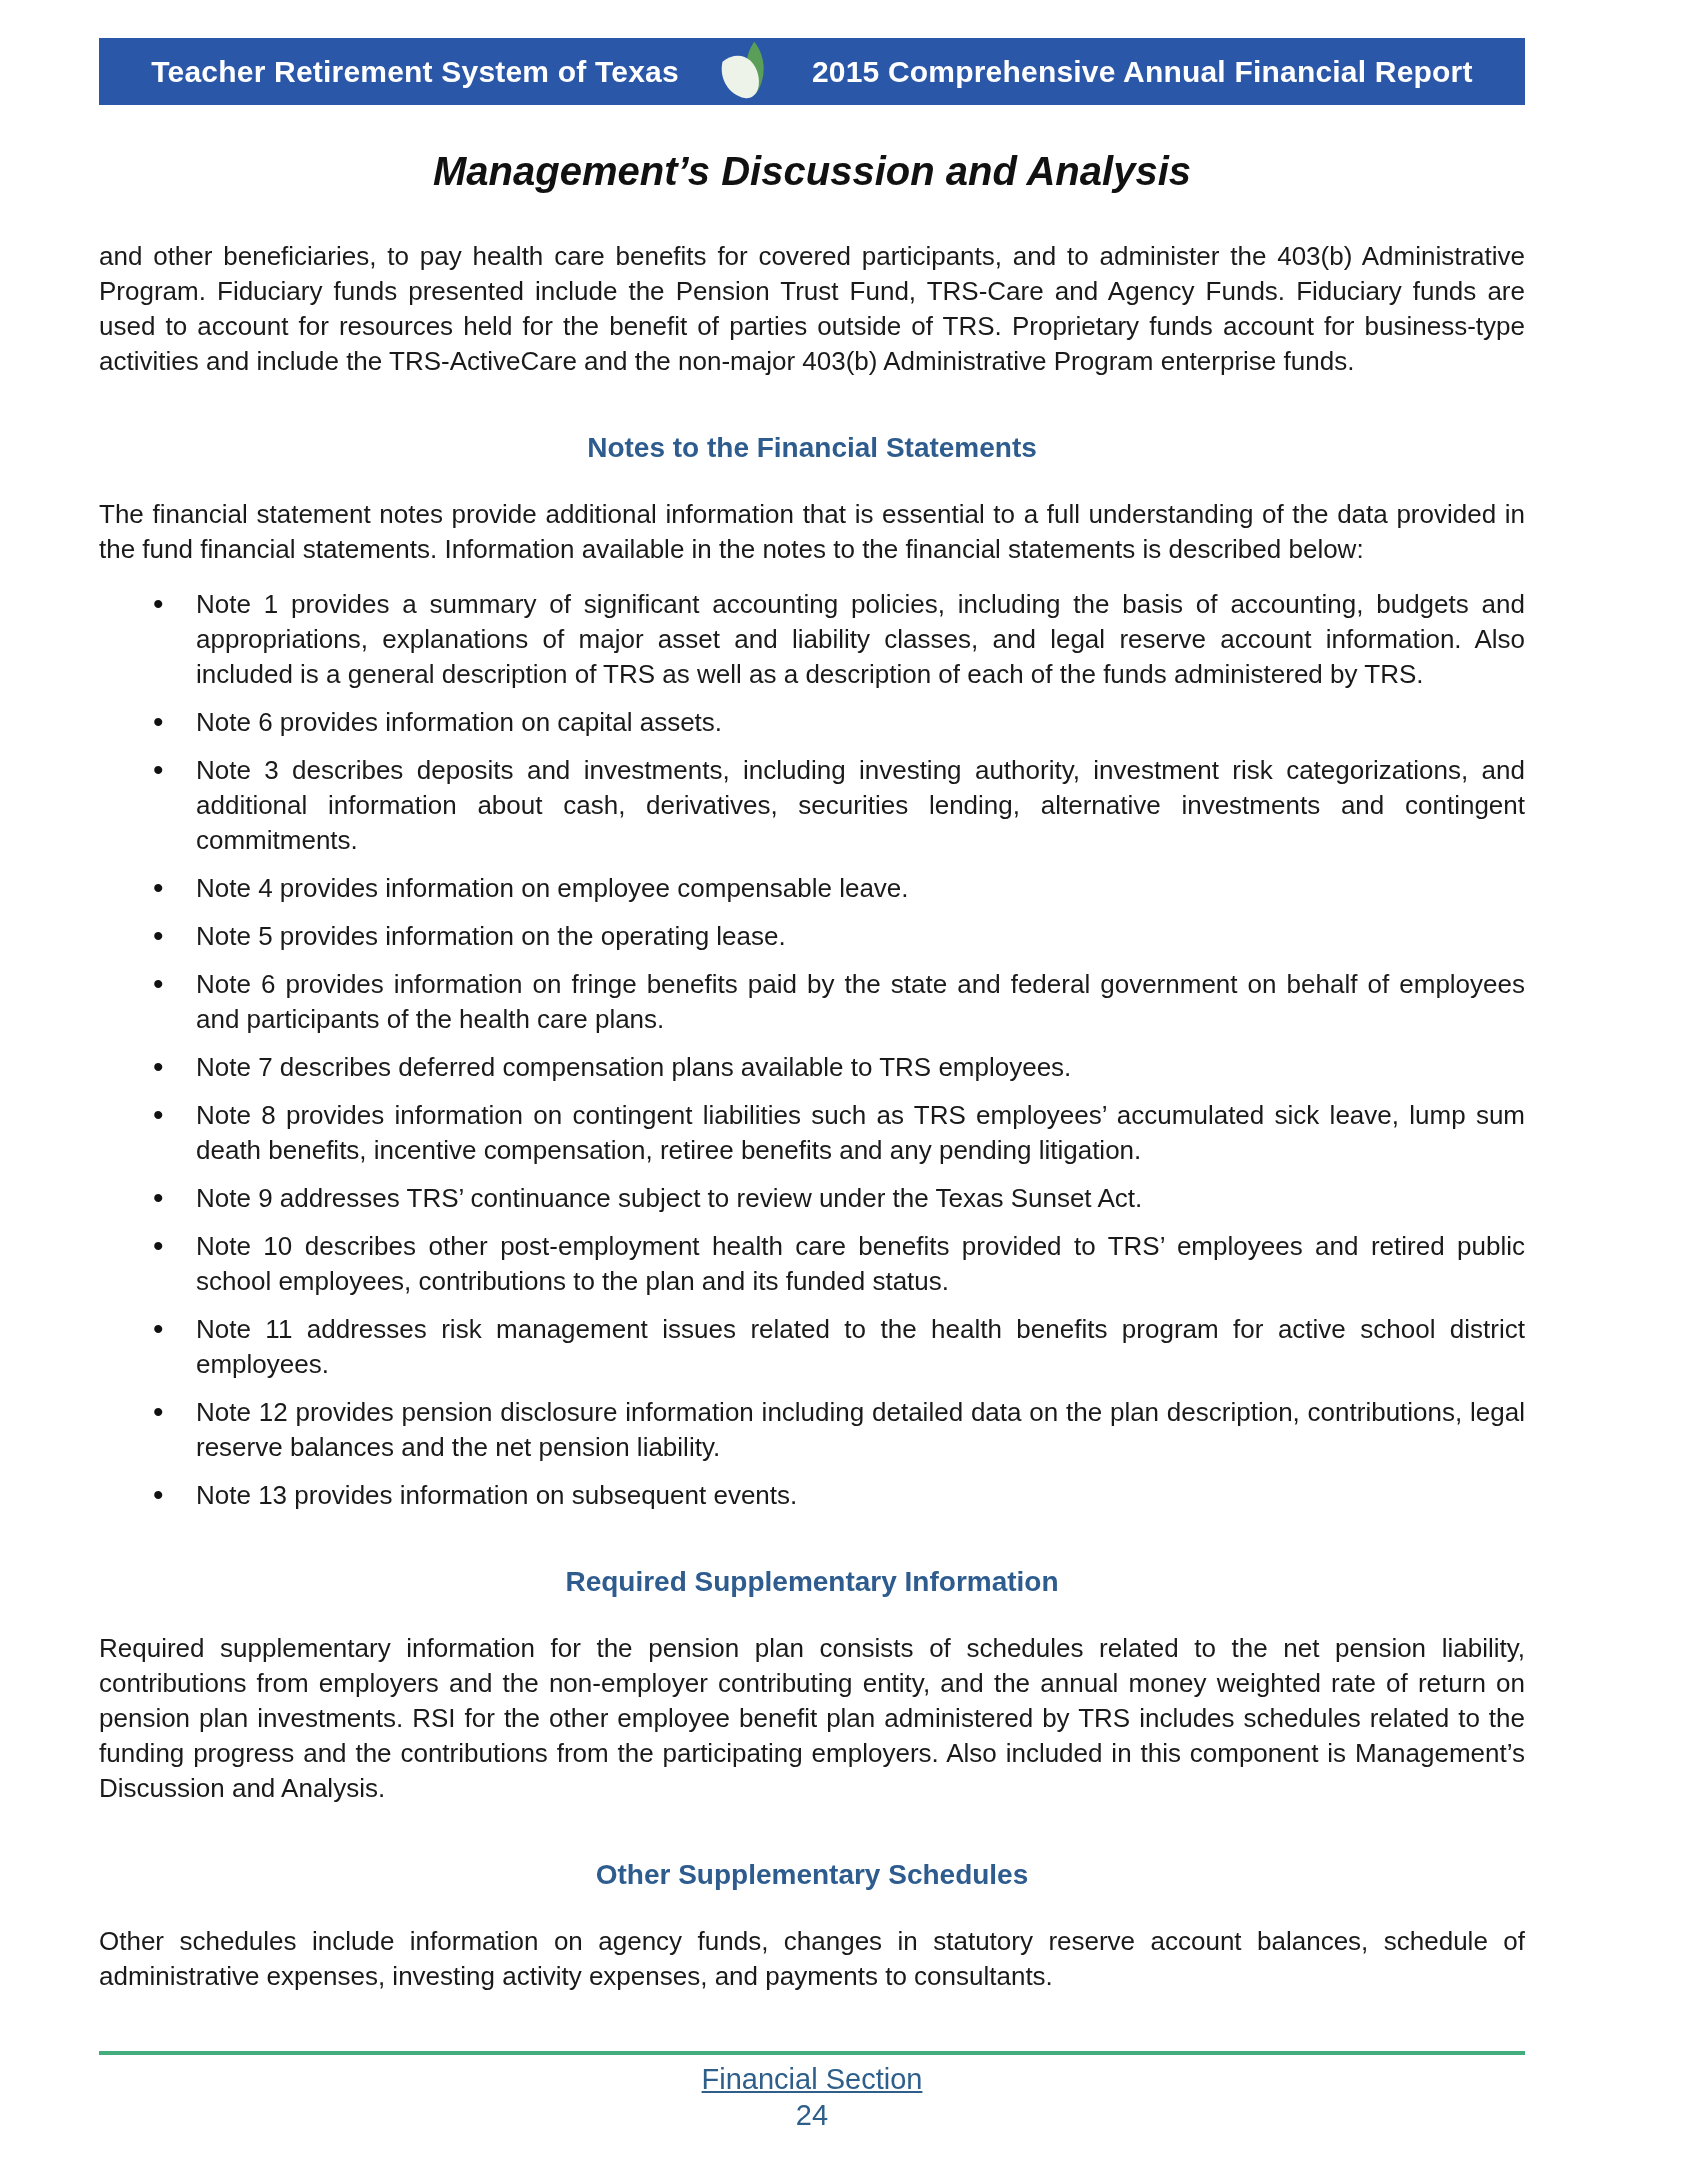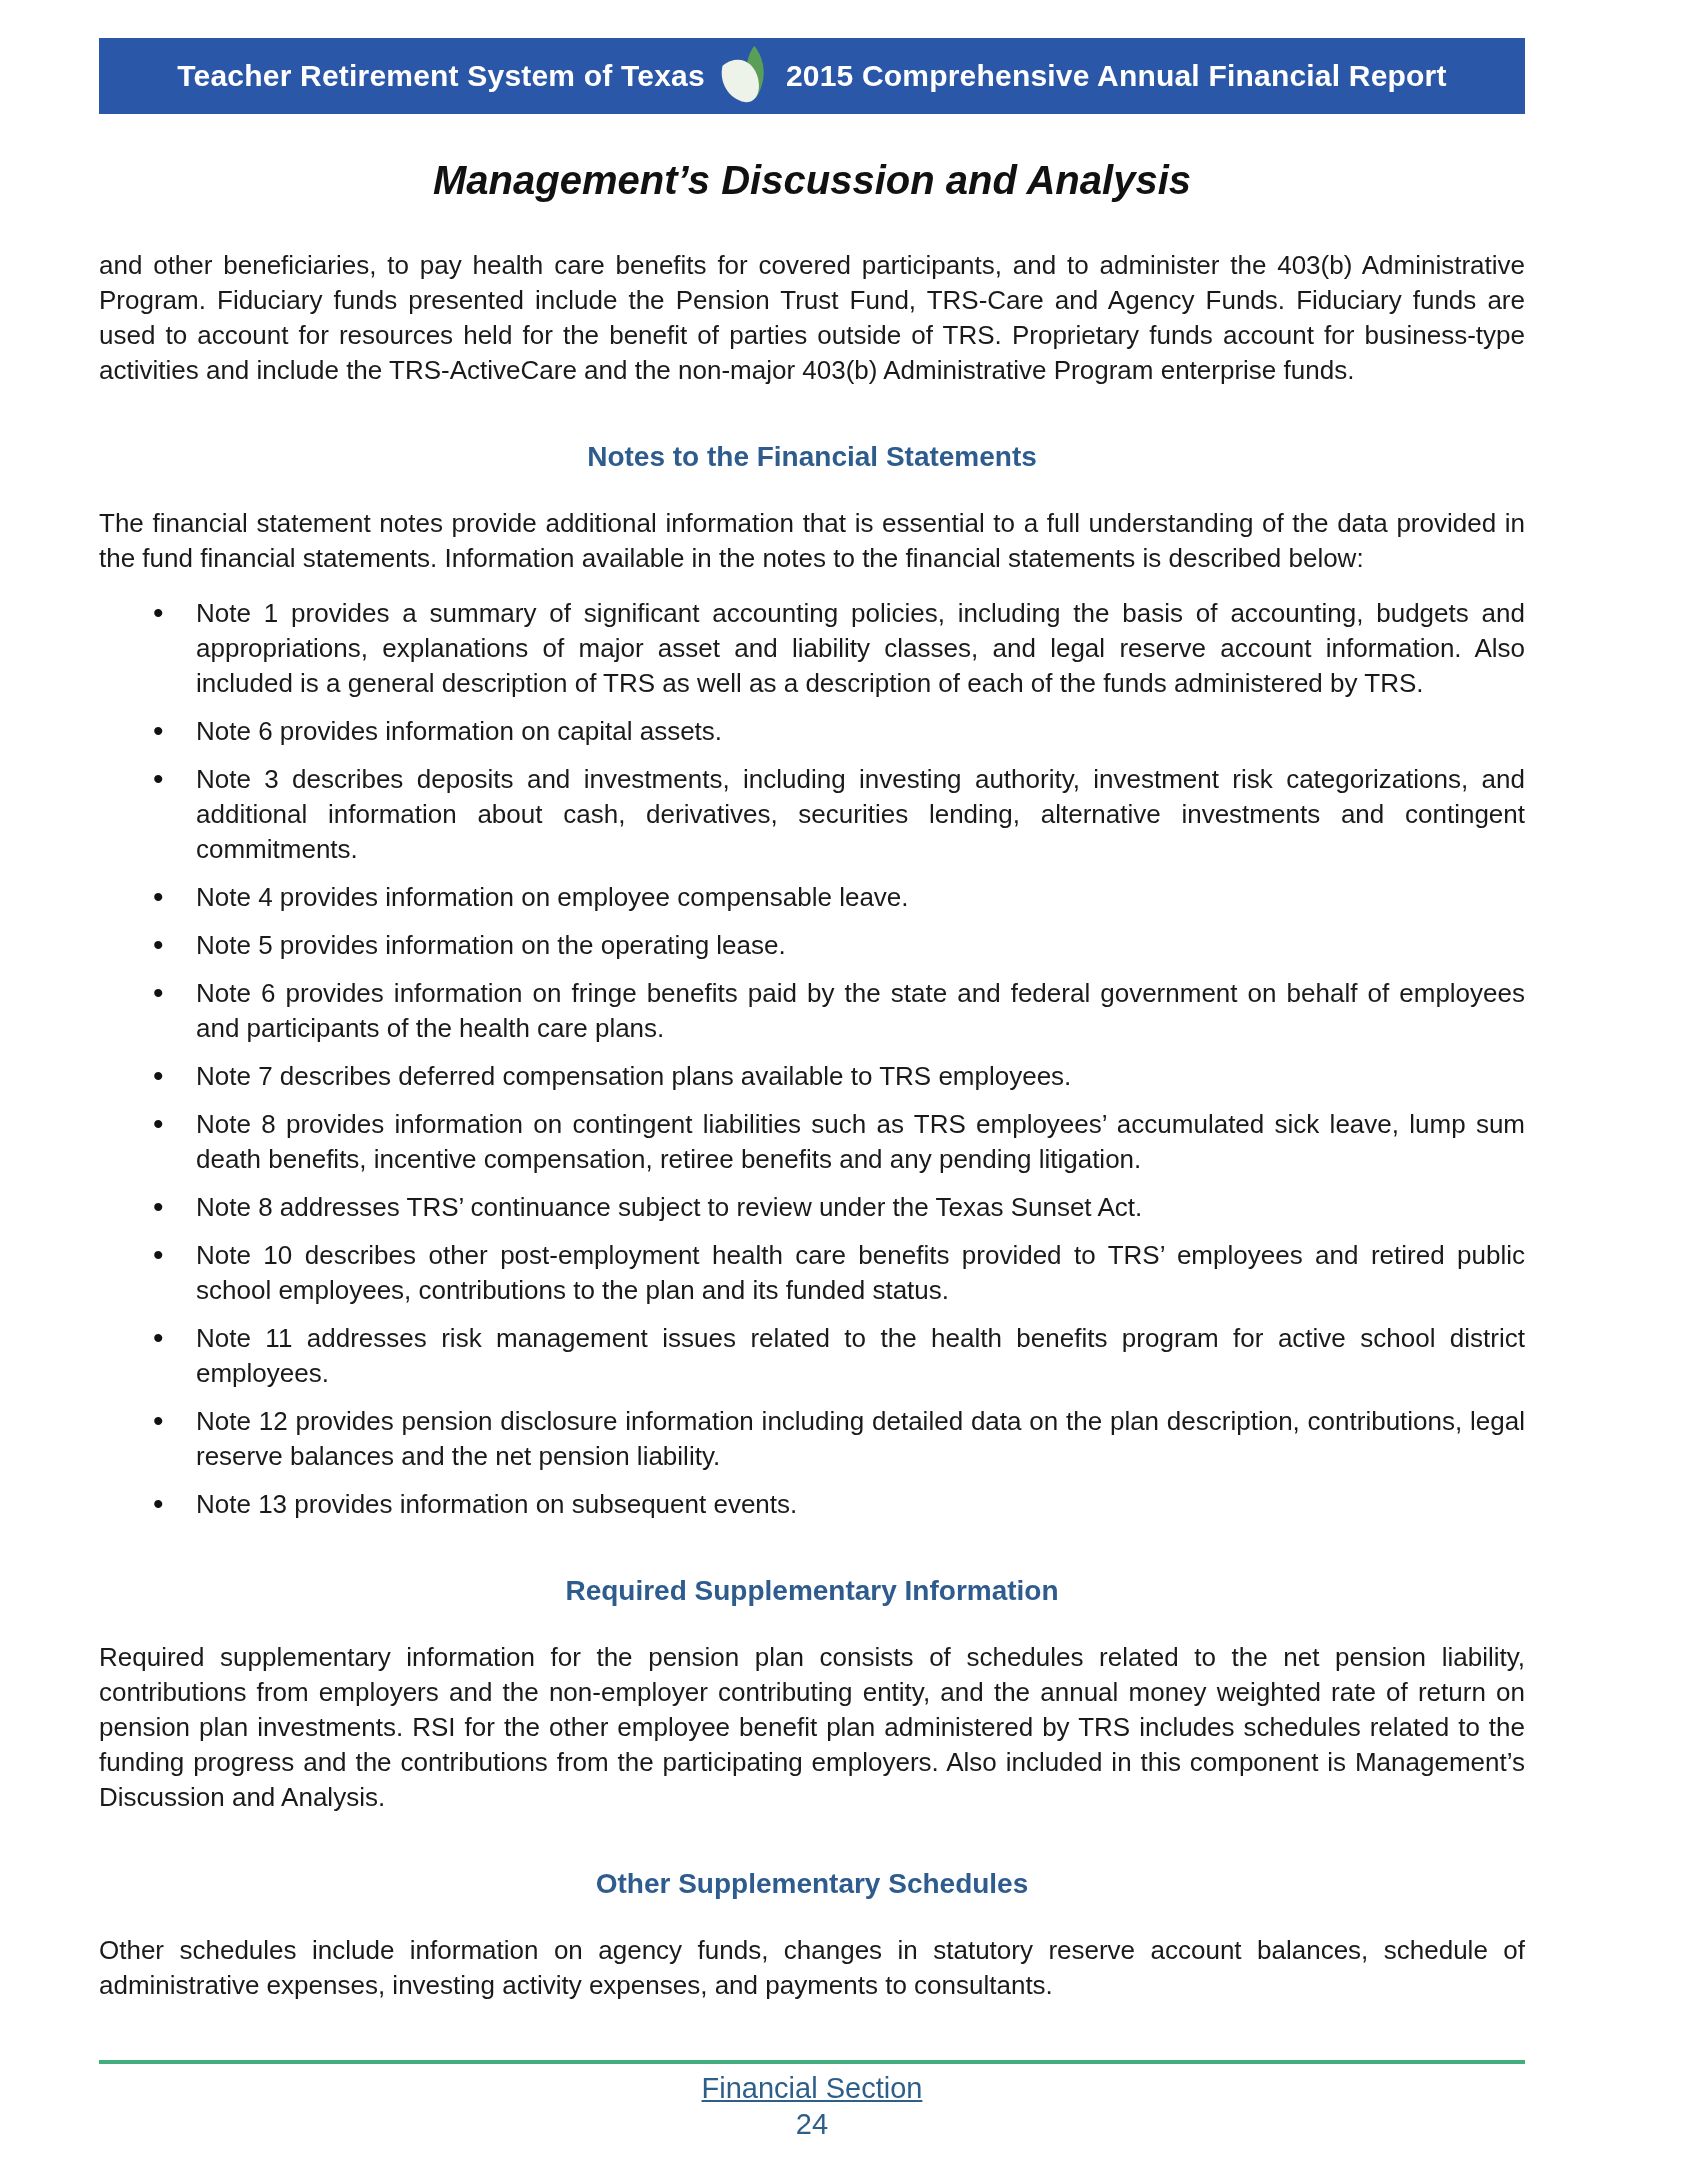--- a/index.html
+++ b/index.html
@@ -22,26 +22,26 @@
     overflow:hidden;
   }
   .content{
     width:1426px;
     margin:0 auto 0 99px;
   }
   
   .header-bar{
     margin:38px auto 0 99px;
     width:1426px;
-    height:76px;
+    height:67px;
     background:var(--header-bar);
     display:flex;
     align-items:center;
     justify-content:center;
-    gap:10px;
+    gap:36px;
   }
   .header-text{
     color:#ffffff;
     font-weight:bold;
     font-size:30px;
     letter-spacing:0.2px;
     white-space:nowrap;
   }
   .leaf-wrap{
     width:61px;
@@ -146,21 +146,21 @@
 
     <ul class="notes-list">
       <li>Note 1 provides a summary of significant accounting policies, including the basis of accounting, budgets and appropriations, explanations of major asset and liability classes, and legal reserve account information. Also included is a general description of TRS as well as a description of each of the funds administered by TRS.</li>
       <li>Note 6 provides information on capital assets.</li>
       <li>Note 3 describes deposits and investments, including investing authority, investment risk categorizations, and additional information about cash, derivatives, securities lending, alternative investments and contingent commitments.</li>
       <li>Note 4 provides information on employee compensable leave.</li>
       <li>Note 5 provides information on the operating lease.</li>
       <li>Note 6 provides information on fringe benefits paid by the state and federal government on behalf of employees and participants of the health care plans.</li>
       <li>Note 7 describes deferred compensation plans available to TRS employees.</li>
       <li>Note 8 provides information on contingent liabilities such as TRS employees’ accumulated sick leave, lump sum death benefits, incentive compensation, retiree benefits and any pending litigation.</li>
-      <li>Note 8 addresses TRS’ continuance subject to review under the Texas Sunset Act.</li>
+      <li>Note 9 addresses TRS’ continuance subject to review under the Texas Sunset Act.</li>
       <li>Note 10 describes other post-employment health care benefits provided to TRS’ employees and retired public school employees, contributions to the plan and its funded status.</li>
       <li>Note 11 addresses risk management issues related to the health benefits program for active school district employees.</li>
       <li>Note 12 provides pension disclosure information including detailed data on the plan description, contributions, legal reserve balances and the net pension liability.</li>
       <li>Note 13 provides information on subsequent events.</li>
     </ul>
 
     <h2 class="sec-heading">Required Supplementary Information</h2>
 
     <p class="body-par tight">Required supplementary information for the pension plan consists of schedules related to the net pension liability, contributions from employers and the non-employer contributing entity, and the annual money weighted rate of return on pension plan investments.  RSI for the other employee benefit plan administered by TRS includes schedules related to the funding progress and the contributions from the participating employers.   Also included in this component is Management’s Discussion and Analysis.</p>
 

